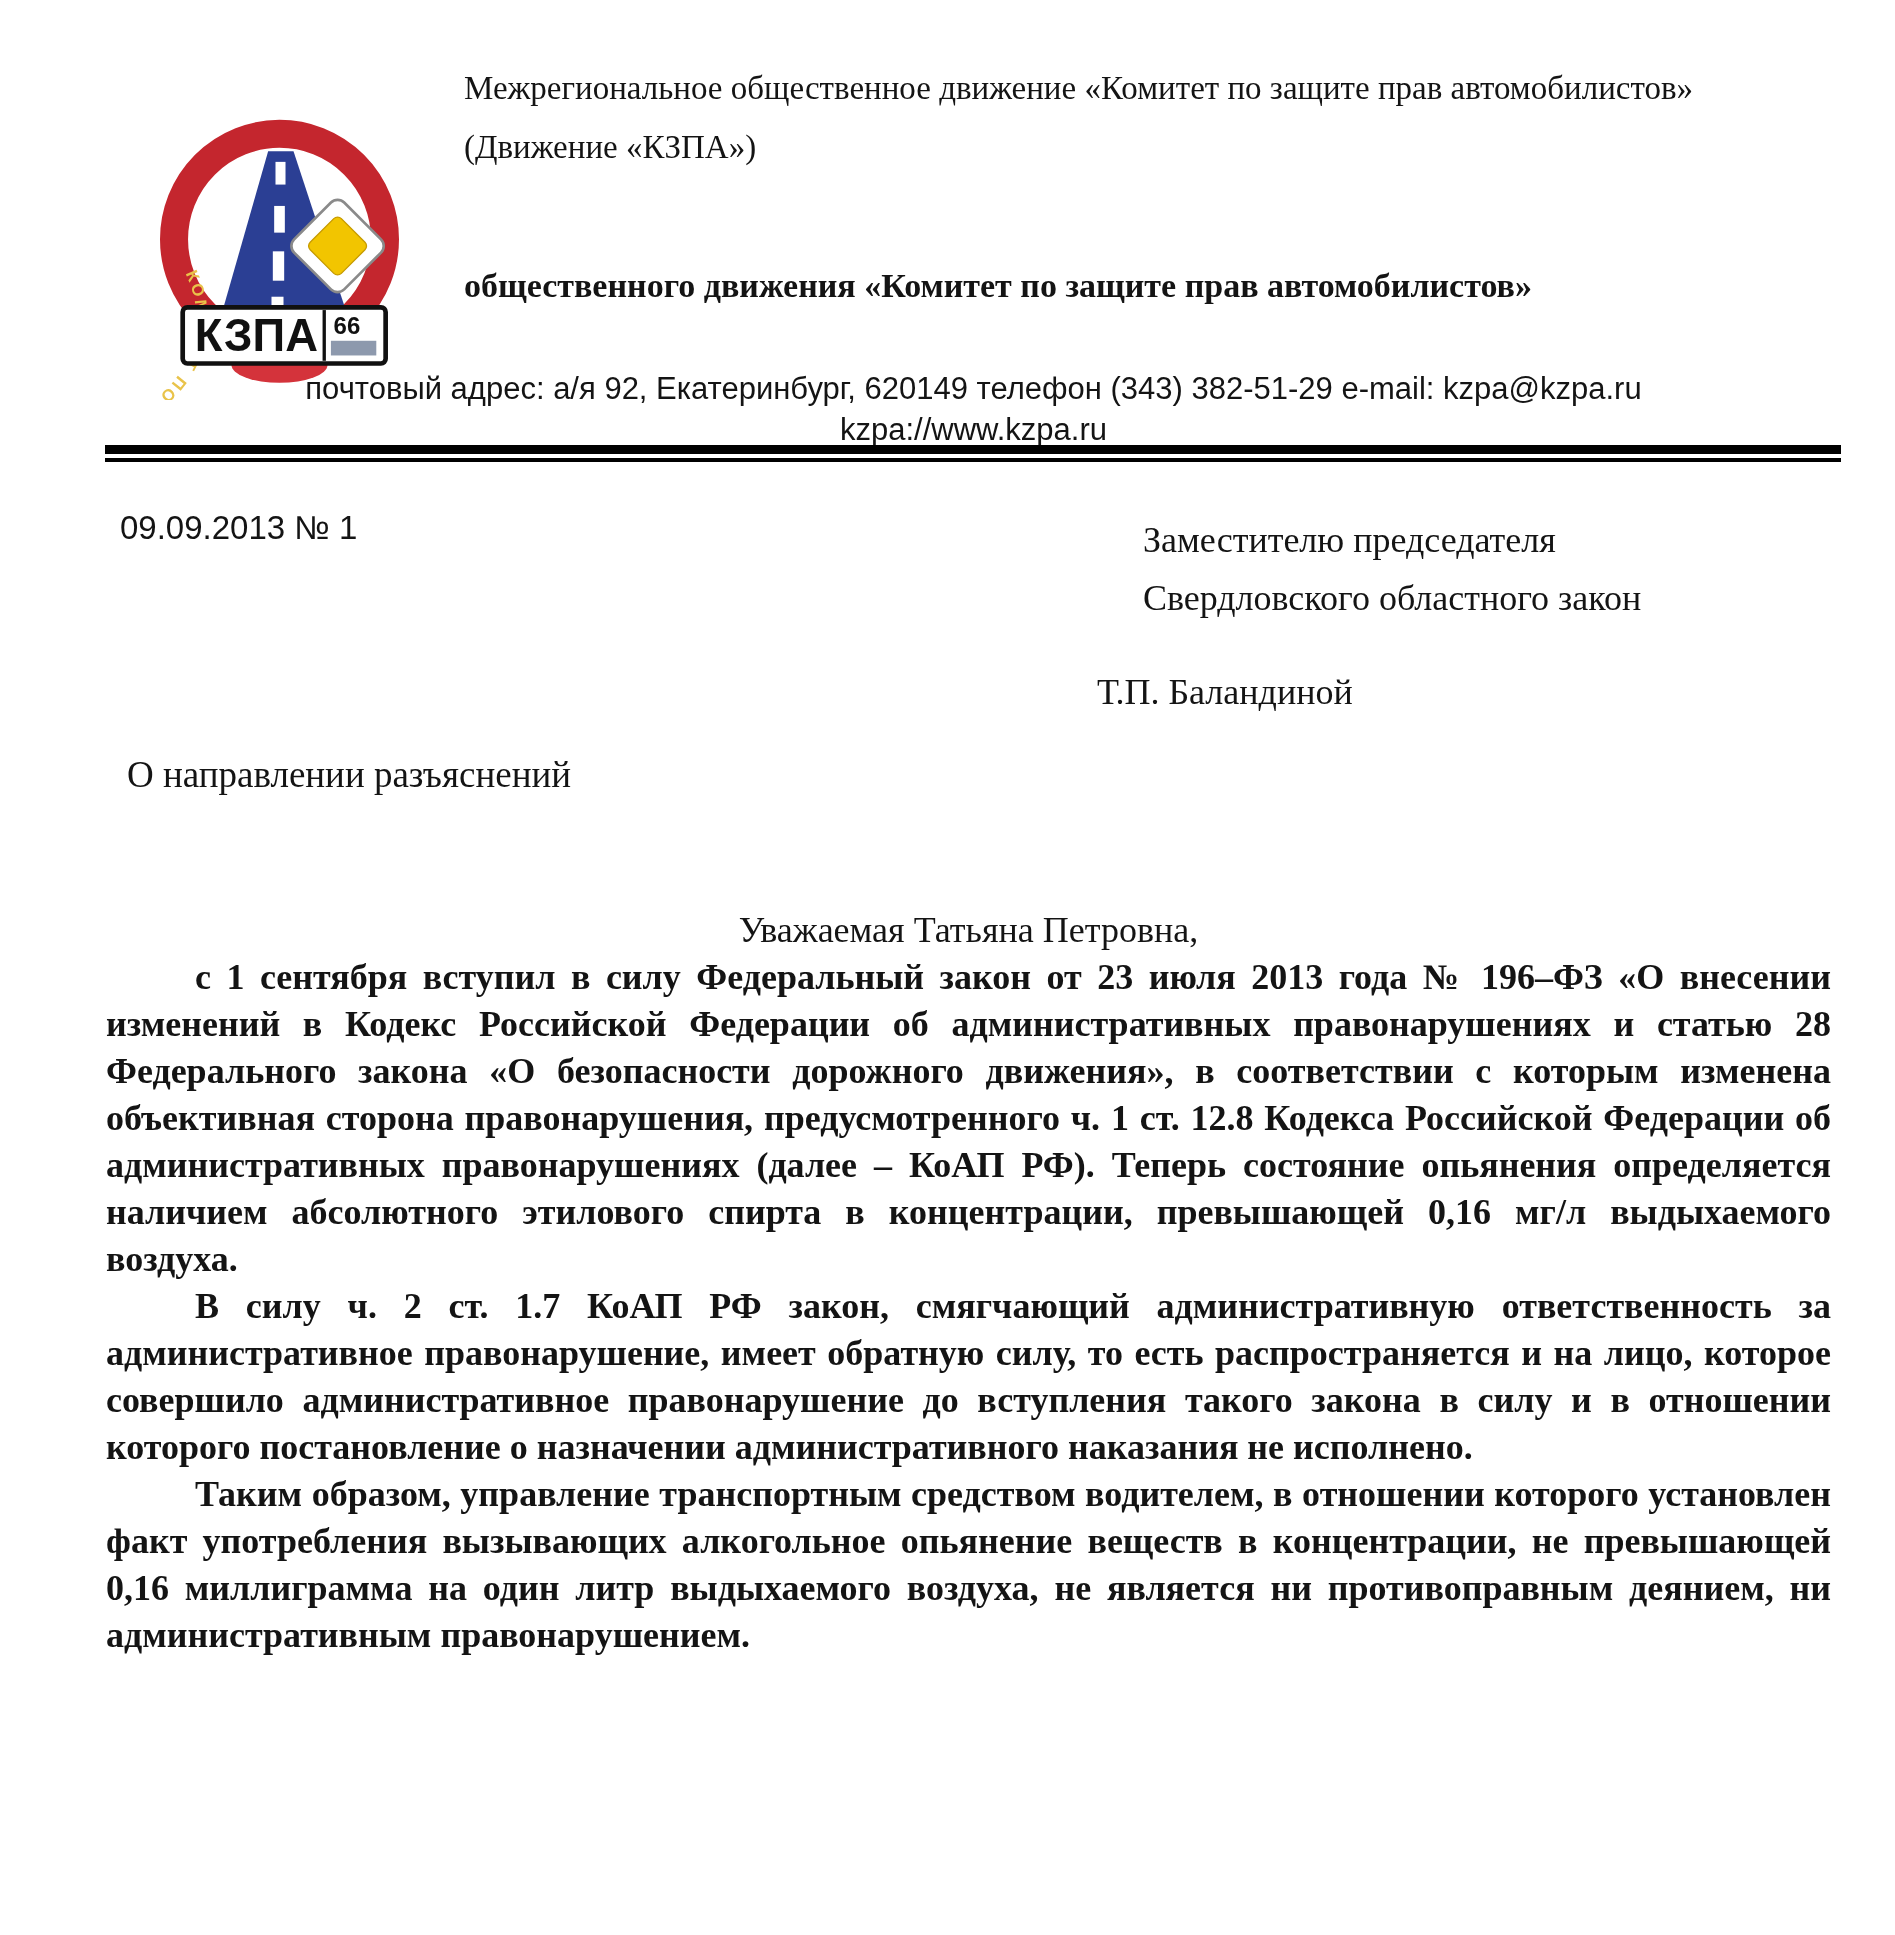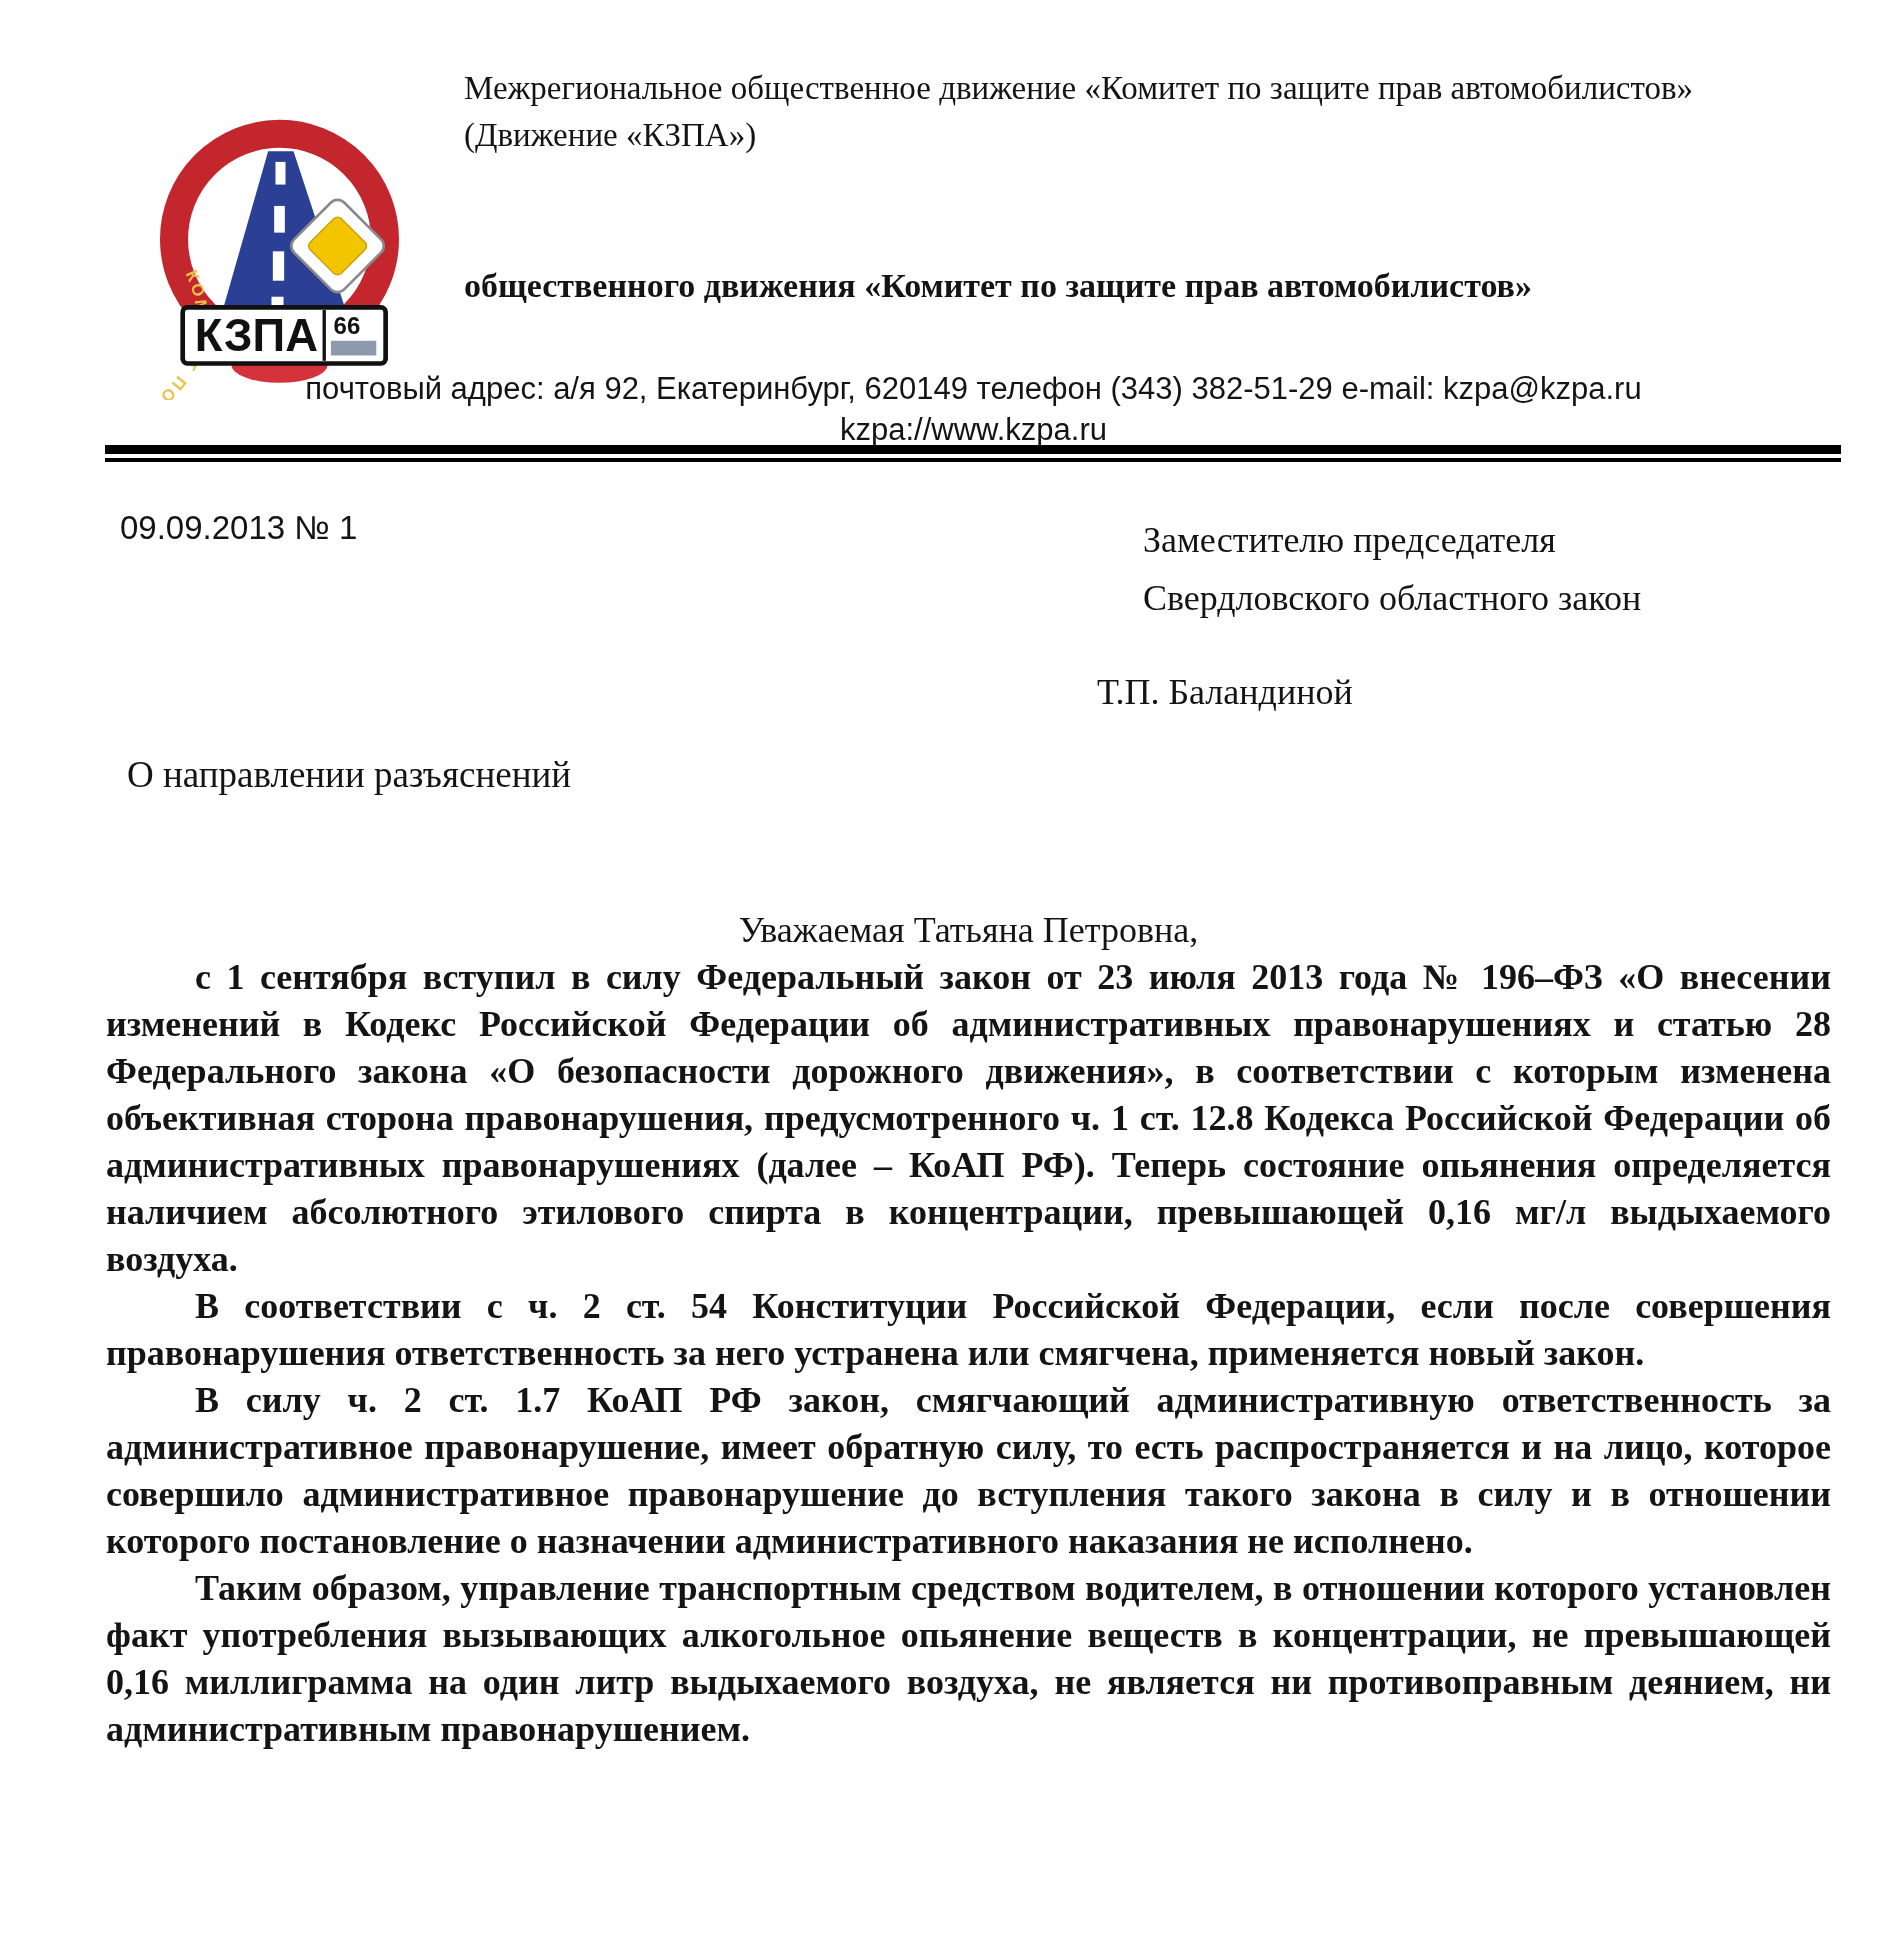--- a/index.html
+++ b/index.html
@@ -9,21 +9,21 @@
     height:1936px;
     background:#ffffff;
     color:#141414;
     font-family:"Liberation Serif", serif;
     overflow:hidden;
   }
   
   .logo{position:absolute;left:156px;top:112px;width:247px;height:288px;}
   .org-block{position:absolute;left:464px;top:65px;width:1424px;}
   .org-name{font-size:33px;line-height:47px;white-space:nowrap;}
-  .org-short{font-size:33px;line-height:47px;white-space:nowrap;}
+  .org-short{font-size:33px;line-height:47px;white-space:nowrap;margin-top:12px;}
   .branch-block{position:absolute;left:464px;top:262px;width:1424px;font-weight:bold;}
   .branch-line{font-size:34px;line-height:48px;white-space:nowrap;}
   .contact-line{
     position:absolute;left:106px;top:371px;width:1735px;
     font-family:"Liberation Sans", sans-serif;
     font-size:31px;text-align:center;white-space:nowrap;
   }
   .website-line{
     position:absolute;left:106px;top:412px;width:1735px;
     font-family:"Liberation Sans", sans-serif;
@@ -115,19 +115,18 @@
     <div class="pos">Заместителю председателя</div>
     <div class="pos">Свердловского областного закон</div>
     <div class="name">Т.П. Баландиной</div>
   </div>
 
   <div class="subject">О направлении разъяснений</div>
 
   <div class="body-text">
     <div class="salutation">Уважаемая Татьяна Петровна,</div>
     <p>с 1 сентября вступил в силу Федеральный закон от 23 июля 2013 года № 196–ФЗ «О внесении изменений в Кодекс Российской Федерации об административных правонарушениях и статью 28 Федерального закона «О безопасности дорожного движения», в соответствии с которым изменена объективная сторона правонарушения, предусмотренного ч. 1 ст. 12.8 Кодекса Российской Федерации об административных правонарушениях (далее – КоАП РФ). Теперь состояние опьянения определяется наличием абсолютного этилового спирта в концентрации, превышающей 0,16 мг/л выдыхаемого воздуха.</p>
-    <p>В соответствии с ч. 2 ст. 54 Конституции Российской Федерации, если после совершения правонарушения ответственность за него устранена или смягчена, применяется новый закон.</p>
     <p>В силу ч. 2 ст. 1.7 КоАП РФ закон, смягчающий административную ответственность за административное правонарушение, имеет обратную силу, то есть распространяется и на лицо, которое совершило административное правонарушение до вступления такого закона в силу и в отношении которого постановление о назначении административного наказания не исполнено.</p>
     <p>Таким образом, управление транспортным средством водителем, в отношении которого установлен факт употребления вызывающих алкогольное опьянение веществ в концентрации, не превышающей 0,16 миллиграмма на один литр выдыхаемого воздуха, не является ни противоправным деянием, ни административным правонарушением.</p>
   </div>
 
 </div>
 
 
 </body></html>

